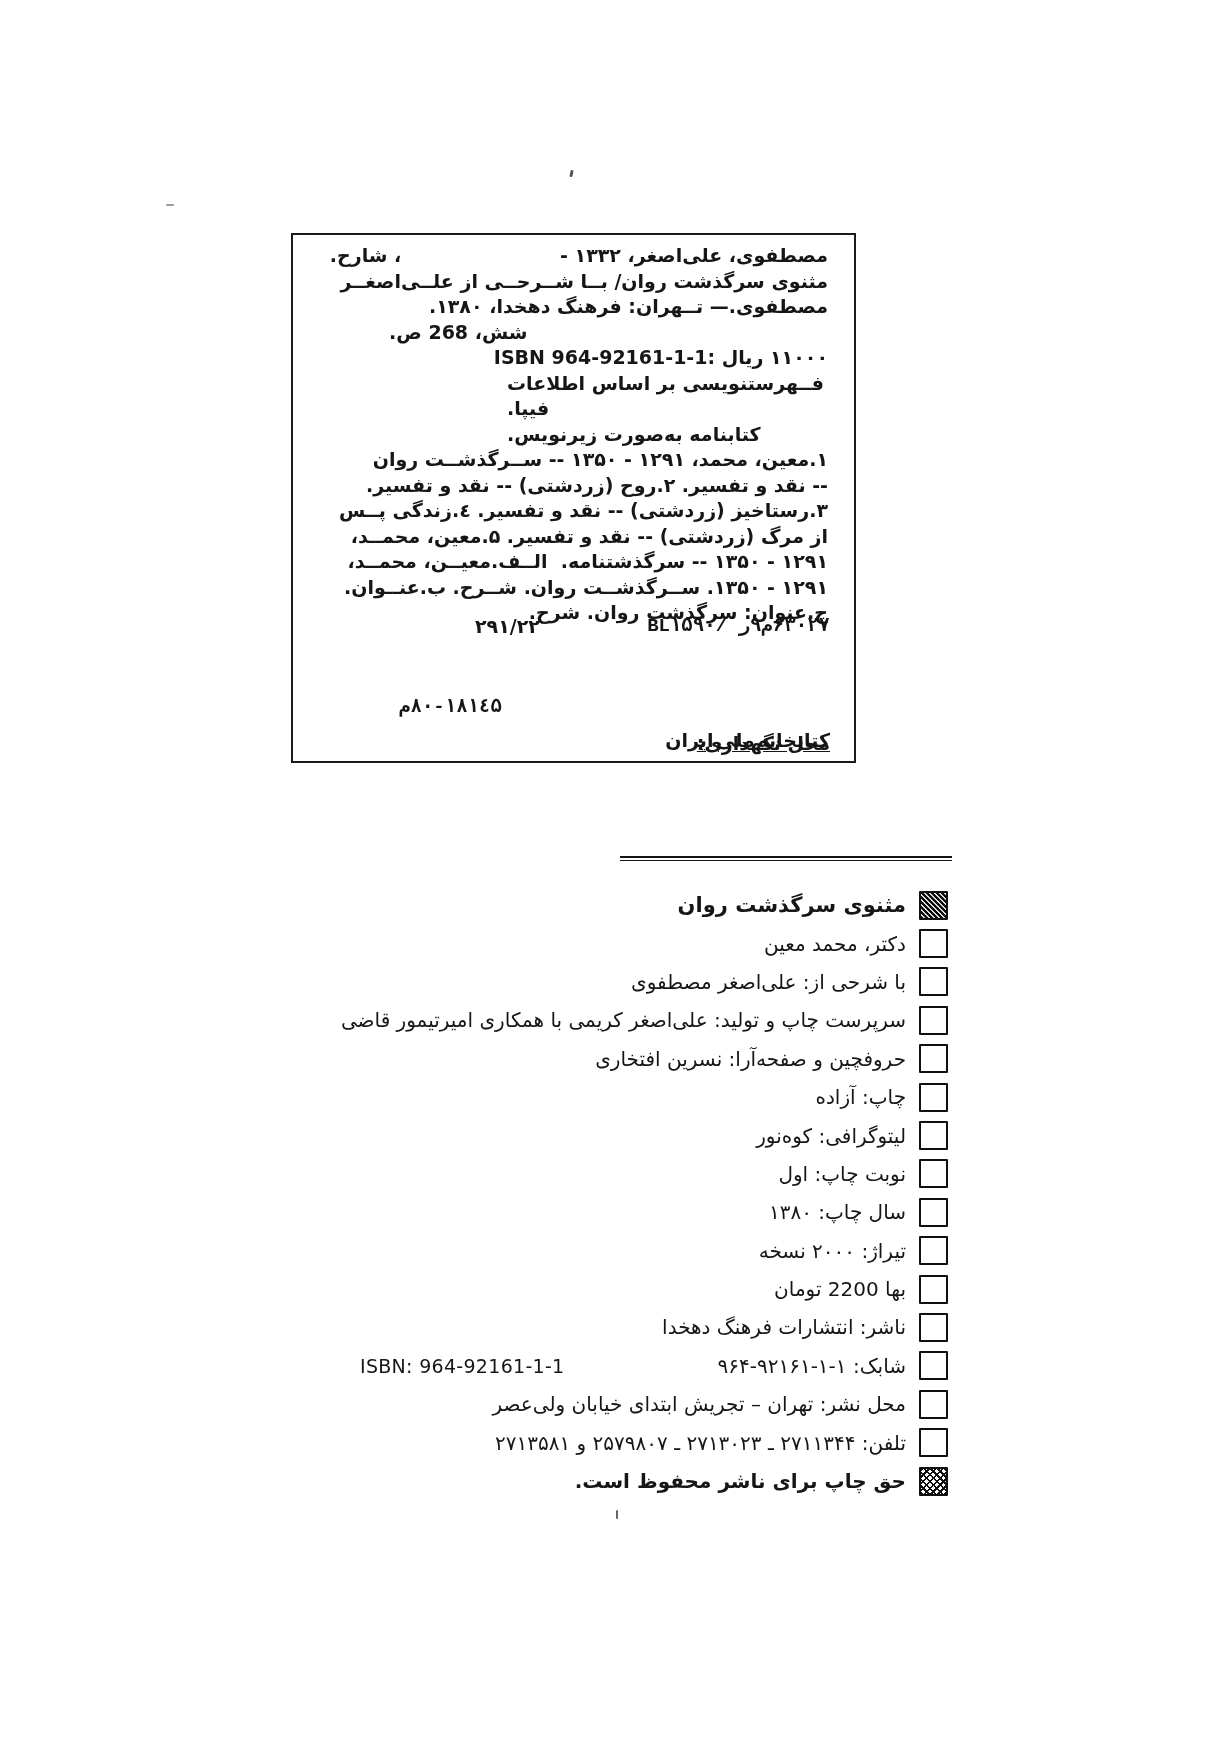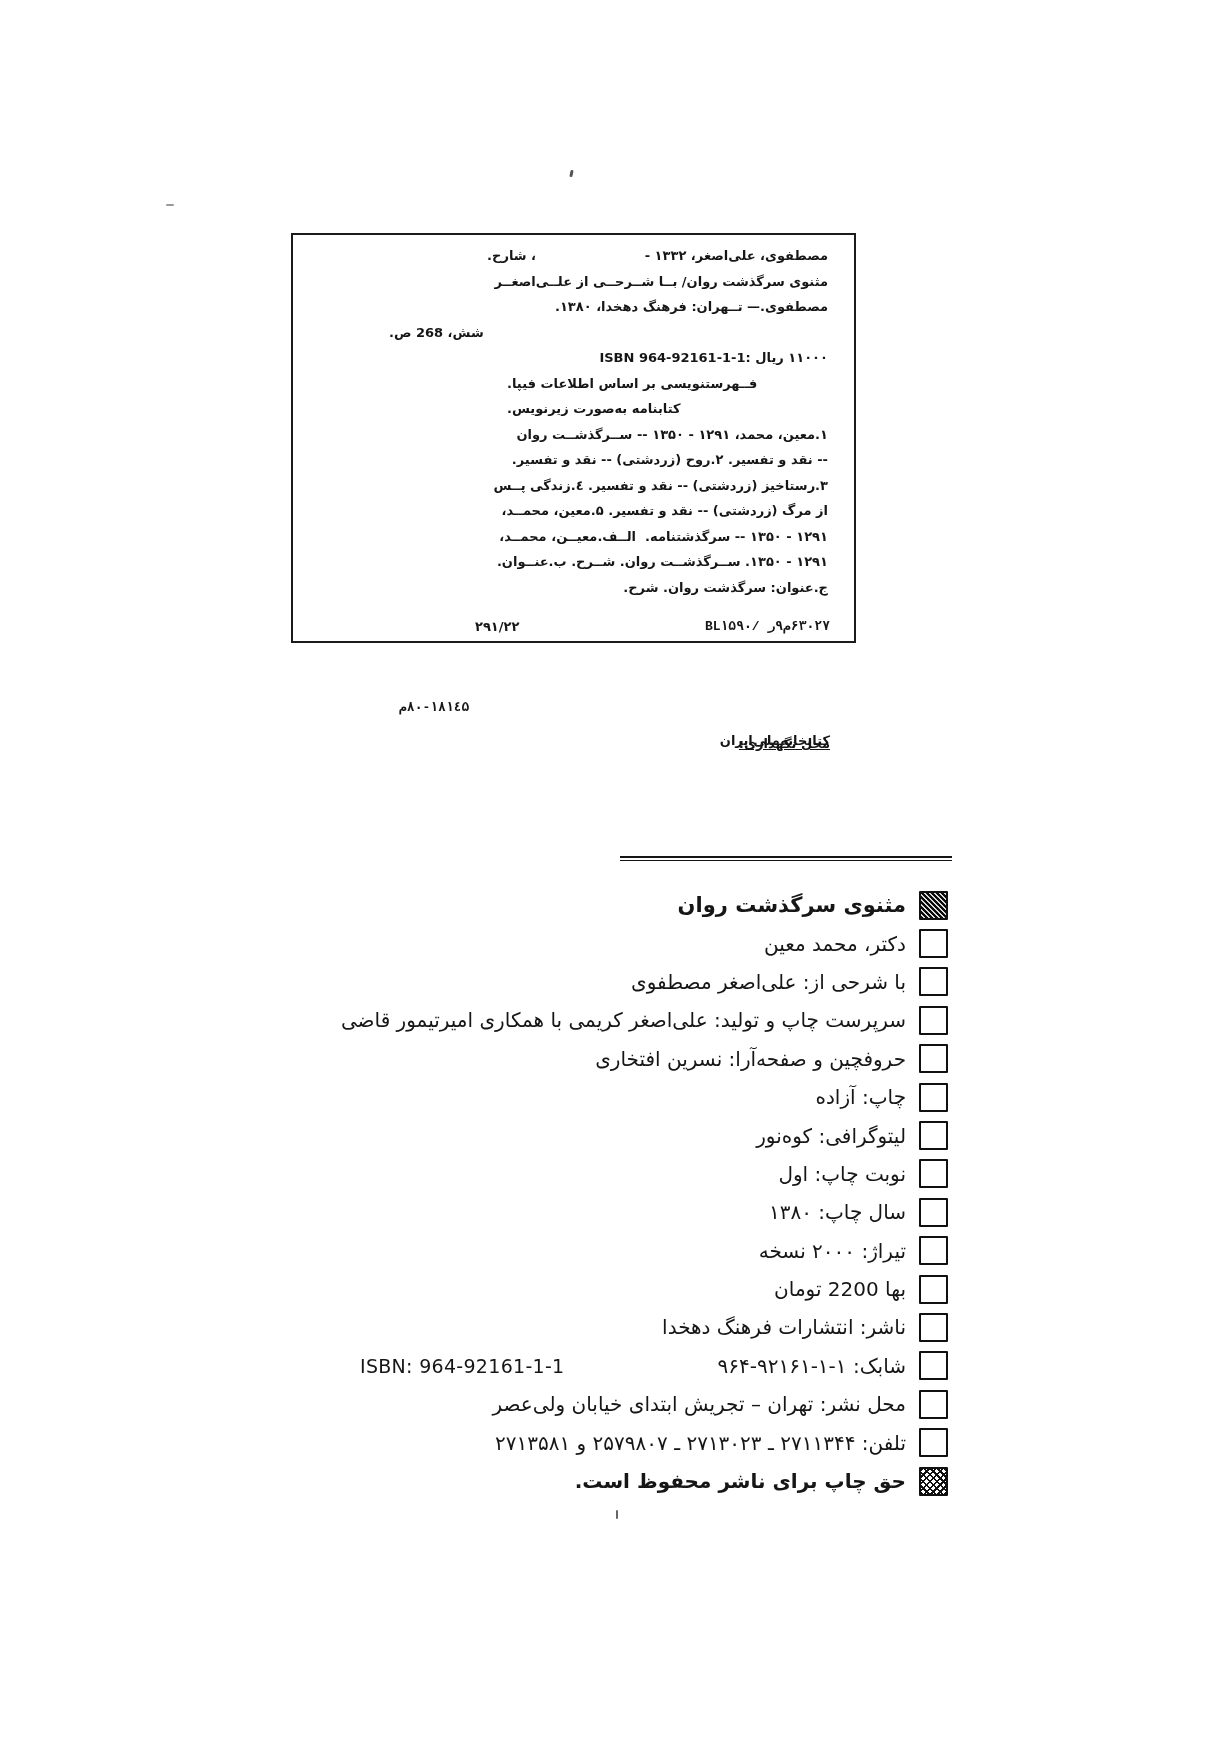--- a/index.html
+++ b/index.html
@@ -1,22 +1,22 @@
 <!DOCTYPE html>
 <html><head>
 <meta charset="utf-8">
 <style>
   html,body{margin:0;padding:0;background:#e8e8e8;}
   .page{position:relative;width:1232px;height:1750px;background:#ffffff;margin:0 auto;
         font-family:"DejaVu Sans",sans-serif;color:#161616;overflow:hidden;}
 
   
-  .cip-box{position:absolute;left:291px;top:233px;width:565px;height:410px;box-sizing:border-box;
+  .cip-box{position:absolute;left:291px;top:233px;width:565px;height:530px;box-sizing:border-box;
            border:2px solid #1b1b1b;direction:rtl;text-align:right;font-weight:700;
-           font-size:13px;line-height:25.5px;padding:8px 26px 16px 24px;}
+           font-size:19px;line-height:25.5px;padding:8px 26px 16px 24px;}
   .cip-line{white-space:pre-wrap;}
   .cip-line-collation{text-align:left;margin-left:72px;}
   .cip-line-price{text-align:right;}
   .cip-notes{padding-right:0;}
   .cip-notes .cip-line{padding-left:190px;text-align:left;}
   .cip-abs{position:absolute;white-space:nowrap;}
   .ltr-vis{direction:ltr;unicode-bidi:bidi-override;font-family:Liberation Mono, monospace;}
   .cip-dewey{left:182px;top:379px;}
   .cip-lc{right:24px;top:379px;}
   .cip-nli{right:24px;top:452px;word-spacing:-4px;margin-top:41px;}

